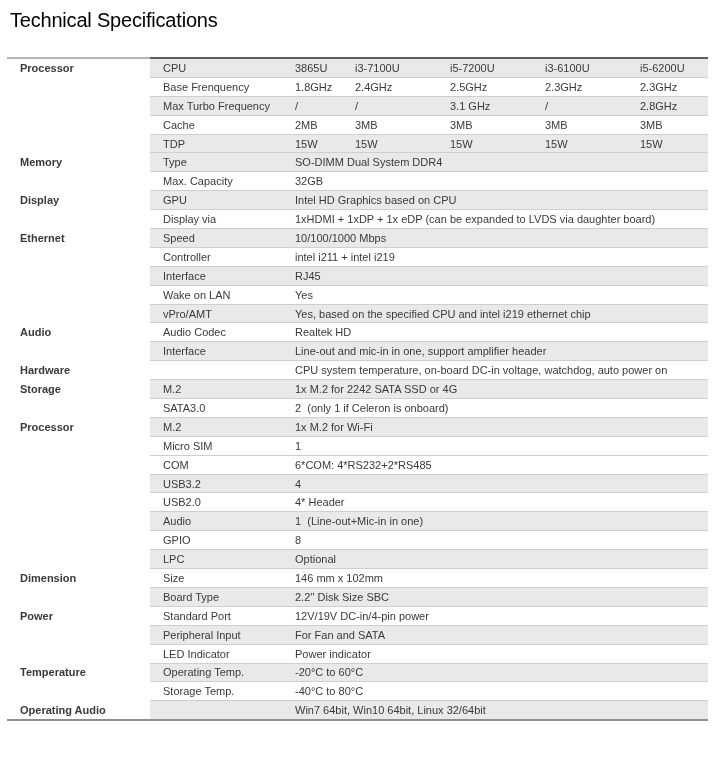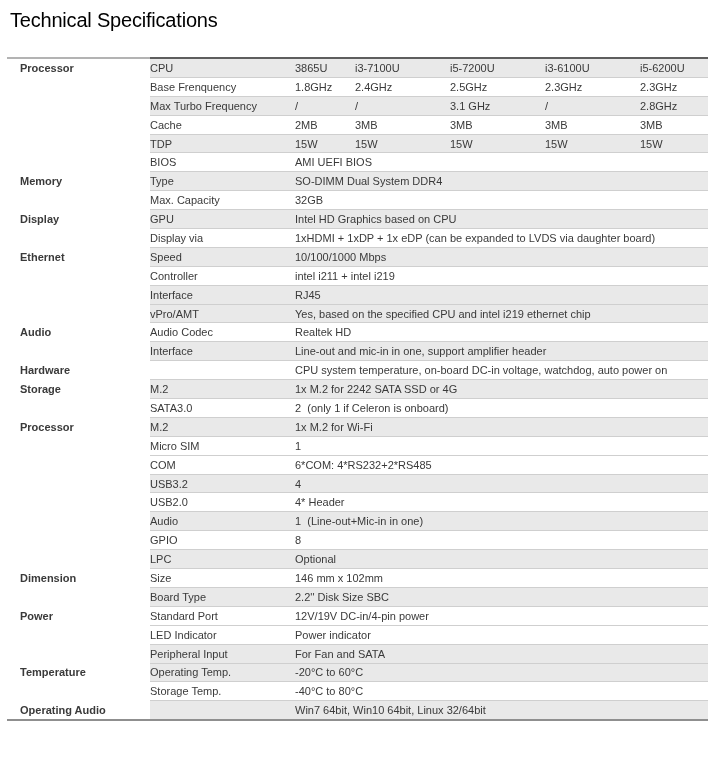--- a/index.html
+++ b/index.html
@@ -32,20 +32,21 @@
     vertical-align: middle;
     overflow: hidden;
   }
   td.cat {
     padding-left: 13px;
     background: #ffffff;
     white-space: nowrap;
     font-weight: bold;
   }
   td.label {
+    padding-left: 13px;
     white-space: nowrap;
     border-bottom: 1px solid #cfcfcf;
   }
   td.val {
     padding-left: 0;
     white-space: pre-wrap;
     border-bottom: 1px solid #cfcfcf;
   }
   td.shaded { background: #e9e9e9; }
   tr.first td.cat   { border-top: 2px solid #b3b3b3; }
@@ -109,25 +110,20 @@
         <tr>
           <td class="cat"></td>
           <td class="label shaded">TDP</td>
           <td class="val shaded">15W</td>
           <td class="val shaded">15W</td>
           <td class="val shaded">15W</td>
           <td class="val shaded">15W</td>
           <td class="val shaded">15W</td>
         </tr>
         <tr>
-          <td class="cat"></td>
-          <td class="label">BIOS</td>
-          <td colspan="5" class="val">AMI UEFI BIOS</td>
-        </tr>
-        <tr>
           <td class="cat">Memory</td>
           <td class="label shaded">Type</td>
           <td colspan="5" class="val shaded">SO-DIMM Dual System DDR4</td>
         </tr>
         <tr>
           <td class="cat"></td>
           <td class="label">Max. Capacity</td>
           <td colspan="5" class="val">32GB</td>
         </tr>
         <tr>
@@ -150,20 +146,25 @@
           <td class="label">Controller</td>
           <td colspan="5" class="val">intel i211 + intel i219</td>
         </tr>
         <tr>
           <td class="cat"></td>
           <td class="label shaded">Interface</td>
           <td colspan="5" class="val shaded">RJ45</td>
         </tr>
         <tr>
           <td class="cat"></td>
+          <td class="label">Wake on LAN</td>
+          <td colspan="5" class="val">Yes</td>
+        </tr>
+        <tr>
+          <td class="cat"></td>
           <td class="label shaded">vPro/AMT</td>
           <td colspan="5" class="val shaded">Yes, based on the specified CPU and intel i219 ethernet chip</td>
         </tr>
         <tr>
           <td class="cat">Audio</td>
           <td class="label">Audio Codec</td>
           <td colspan="5" class="val">Realtek HD</td>
         </tr>
         <tr>
           <td class="cat"></td>
@@ -235,27 +236,27 @@
           <td class="label shaded">Board Type</td>
           <td colspan="5" class="val shaded">2.2'' Disk Size SBC</td>
         </tr>
         <tr>
           <td class="cat">Power</td>
           <td class="label">Standard Port</td>
           <td colspan="5" class="val">12V/19V DC-in/4-pin power</td>
         </tr>
         <tr>
           <td class="cat"></td>
+          <td class="label shaded">Peripheral Input</td>
+          <td colspan="5" class="val shaded">For Fan and SATA</td>
+        </tr>
+        <tr>
+          <td class="cat"></td>
           <td class="label">LED Indicator</td>
           <td colspan="5" class="val">Power indicator</td>
-        </tr>
-        <tr>
-          <td class="cat"></td>
-          <td class="label shaded">Peripheral Input</td>
-          <td colspan="5" class="val shaded">For Fan and SATA</td>
         </tr>
         <tr>
           <td class="cat">Temperature</td>
           <td class="label shaded">Operating Temp.</td>
           <td colspan="5" class="val shaded">-20°C to 60°C</td>
         </tr>
         <tr>
           <td class="cat"></td>
           <td class="label">Storage Temp.</td>
           <td colspan="5" class="val">-40°C to 80°C</td>

